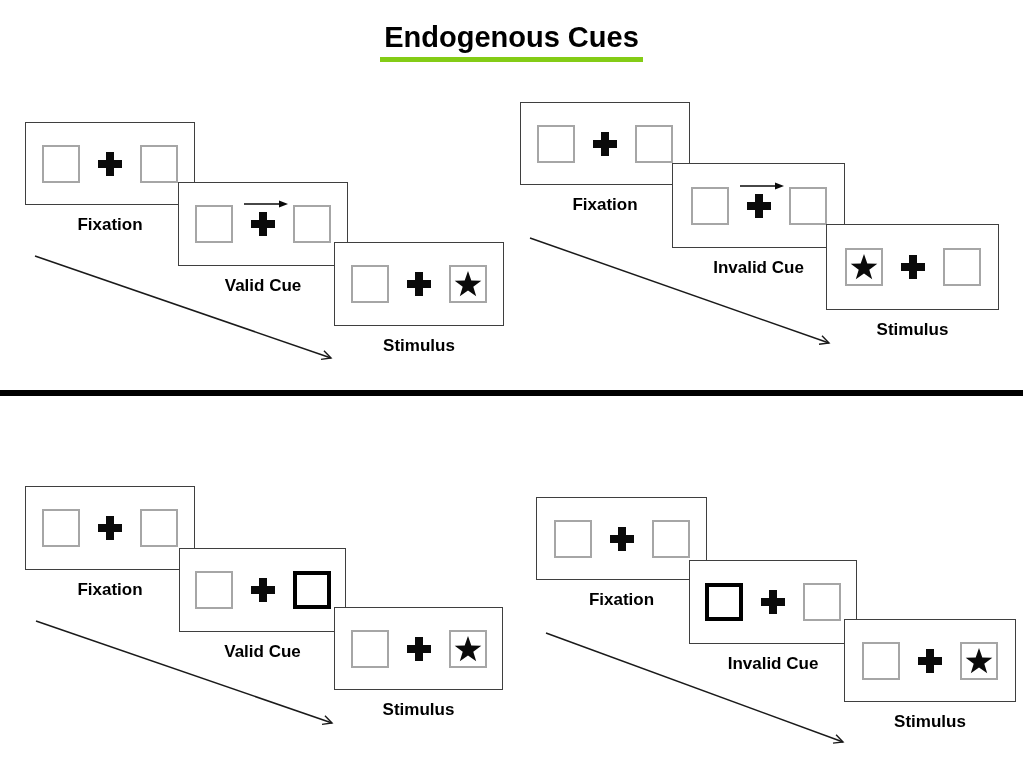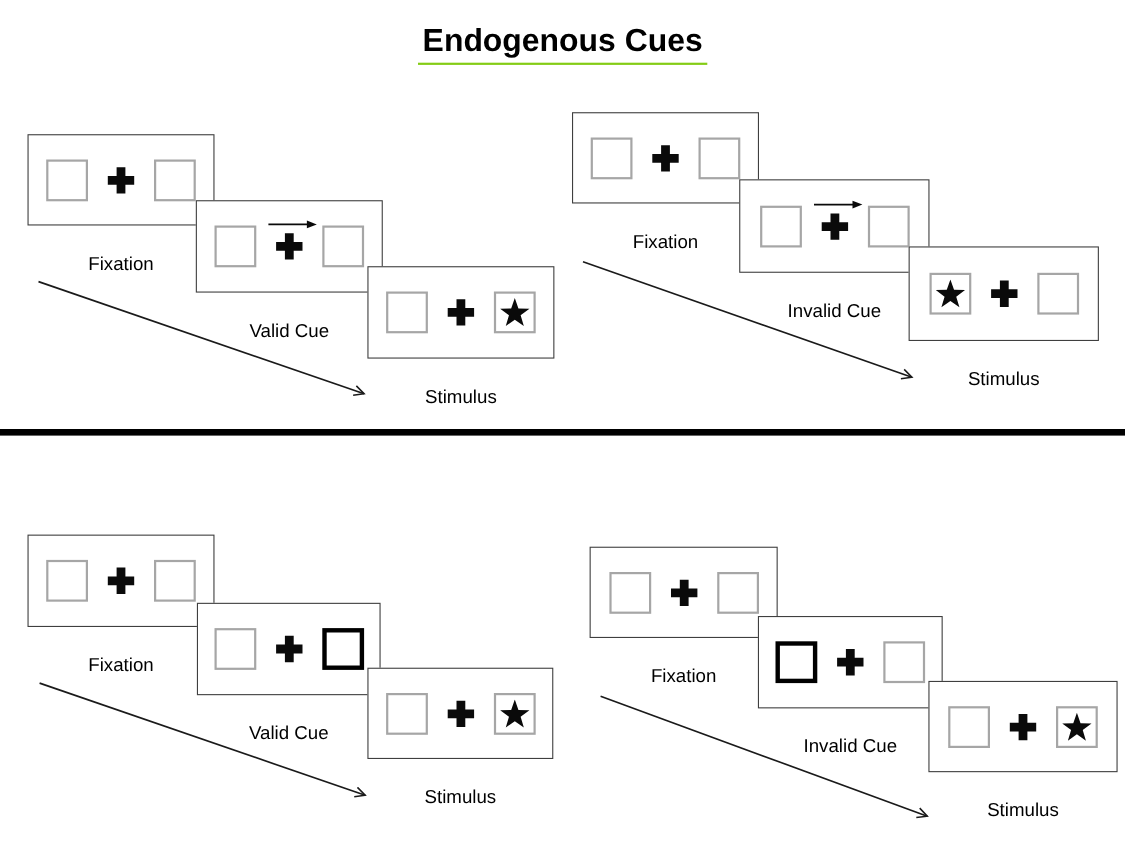--- a/index.html
+++ b/index.html
@@ -11,21 +11,21 @@
     overflow:hidden;
   }
   .section-title{
     position:absolute;left:0;width:100%;
     text-align:center;
     font-size:29px;font-weight:bold;color:#000;
     line-height:1.1;
   }
   .section-title .underline{
     display:inline-block;
-    border-bottom:2px solid #84cc16;
+    border-bottom:5px solid #84cc16;
     padding:0 4px 3px 4px;
   }
   .divider{
     position:absolute;left:0;top:390px;
     width:100%;height:6px;background:#000;
   }
   .panel{
     position:absolute;
     background:#fff;
     border:1px solid #3f3f3f;
@@ -42,23 +42,23 @@
     flex:none;
   }
   .sq.bold{border:4px solid #000;}
   .plus-wrap{position:relative;width:26px;height:26px;flex:none;}
   .plus-wrap svg.plus{display:block;}
   .cue-arrow{
     position:absolute;bottom:100%;left:-7px;margin-bottom:2px;
   }
   .panel-label{
     position:absolute;top:100%;left:-25px;right:-25px;
-    margin-top:26px;
+    margin-top:11px;
     text-align:center;
-    font-size:17px;font-weight:normal;color:#000;
+    font-size:17px;font-weight:bold;color:#000;
     white-space:nowrap;
   }
   .arrows-overlay{
     position:absolute;left:0;top:0;width:1023px;height:767px;
     pointer-events:none;
   }
   .star-svg{display:block;}
 </style>
 </head>
 <body>

